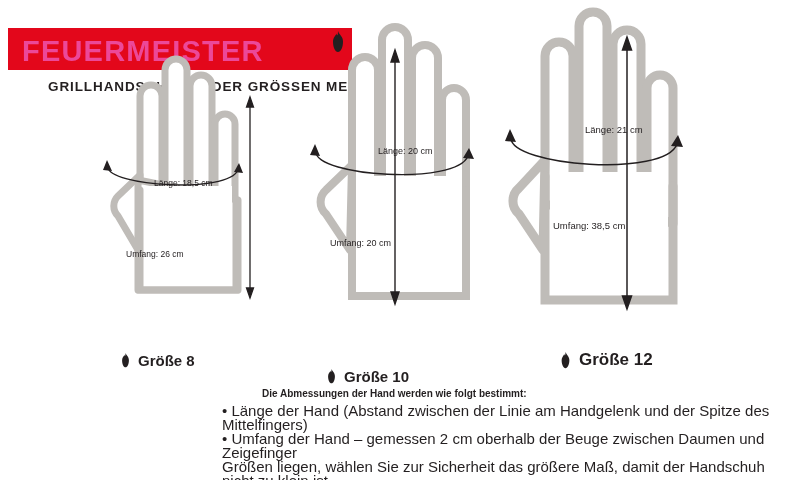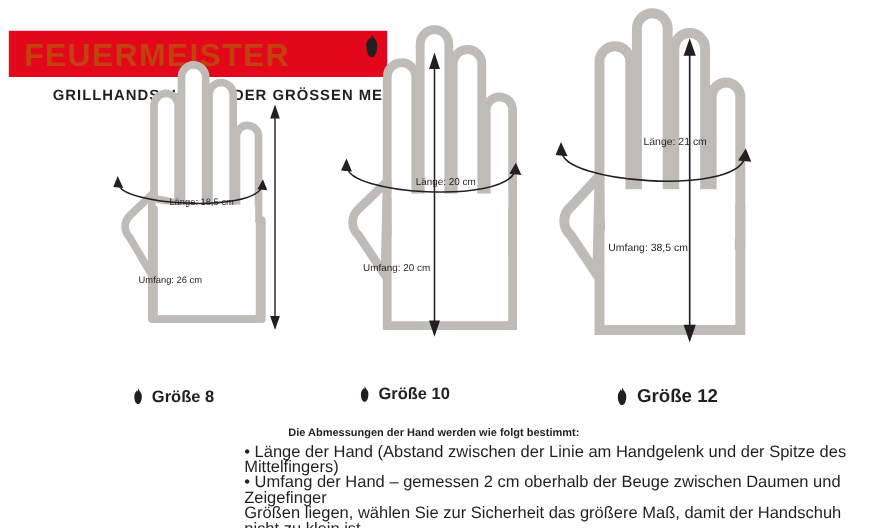--- a/index.html
+++ b/index.html
@@ -26,21 +26,21 @@
     background: #e3071b;
   }
   .brand {
     position: absolute;
     left: 22px;
     top: 35px;
     font-family: "Liberation Sans", sans-serif;
     font-weight: bold;
     font-size: 29px;
     letter-spacing: 1.2px;
-    color: #c2410c;
+    color: #ec4899;
     white-space: nowrap;
   }
   .brand-flame {
     position: absolute;
     left: 330px;
     top: 31px;
     width: 16px;
     height: 22px;
   }
   .subtitle {
@@ -193,23 +193,23 @@
       <line x1="105" y1="60" x2="105" y2="296"></line>
       <polygon points="105,50 101,62 109,62"></polygon>
       <polygon points="105,304 101,292 109,292"></polygon>
     </g>
     <g stroke="#231f20" stroke-width="1.4" fill="none">
       <path d="M26 152 C26 176 166 186 178 156"></path>
       <polygon points="25,144 20,155 30,156" fill="#231f20" stroke="none"></polygon>
       <polygon points="179,148 173,158 184,159" fill="#231f20" stroke="none"></polygon>
     </g>
   </svg>
-  <div class="meas-text m10" style="left:68px; top:160px;padding-left:20px;">Länge: 20 cm</div>
+  <div class="meas-text m10" style="left:68px; top:146px;padding-left:20px;">Länge: 20 cm</div>
   <div class="meas-text m10" style="left:40px; top:238px;">Umfang: 20 cm</div>
-  <div class="glove-label" style="left:36px; top:350px;justify-content:center;">
+  <div class="glove-label" style="left:36px; top:368px;justify-content:center;">
     <svg class="flame-small" viewBox="0 0 16 22">
       <path d="M8 0 C9.5 4 13 5.5 13 10.5 C13 16.5 10.8 21 8 21 C5.2 21 3 16.5 3 10.5 C3 6.5 5.5 5 6.5 2.5 C6.8 5 8 5.5 8 0 Z" fill="#231f20"></path>
     </svg>
     <span class="lbl-text">Größe 10</span>
   </div>
 </div>
 
 <div class="glove-panel" style="left:505px; width:250px;text-decoration:underline;">
   <svg class="glove-svg" width="250" height="360" viewBox="0 0 250 360">
     <g fill="#ffffff" stroke="#bfbcb8" stroke-width="9" stroke-linejoin="round" stroke-linecap="round">

